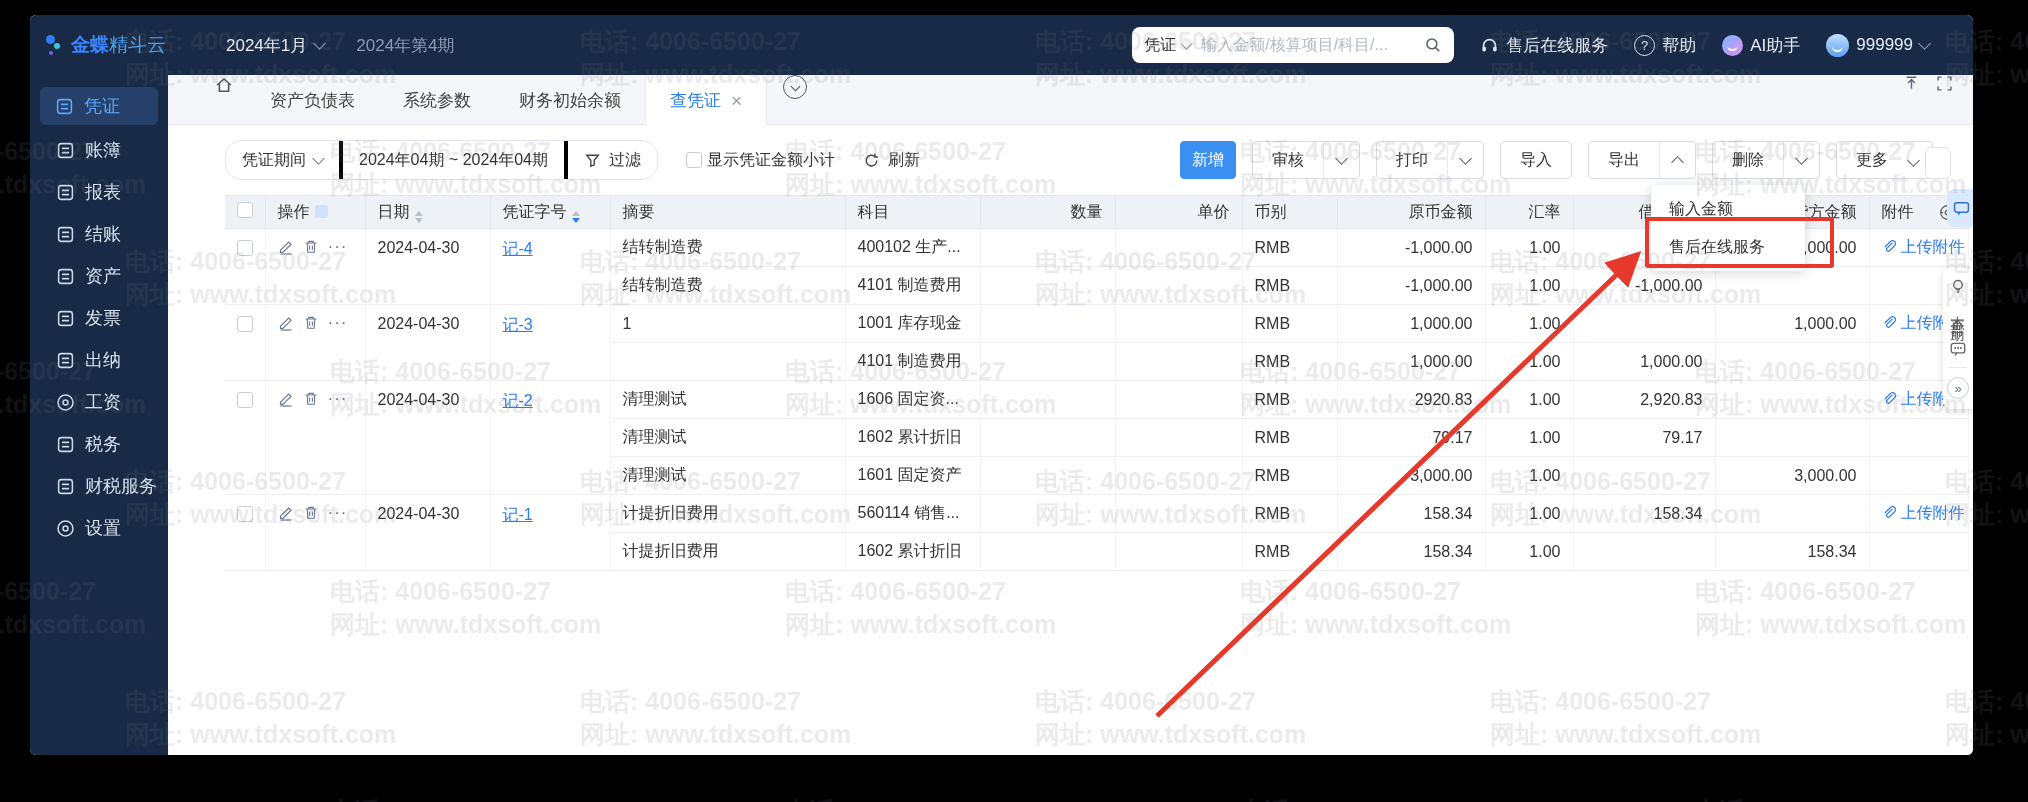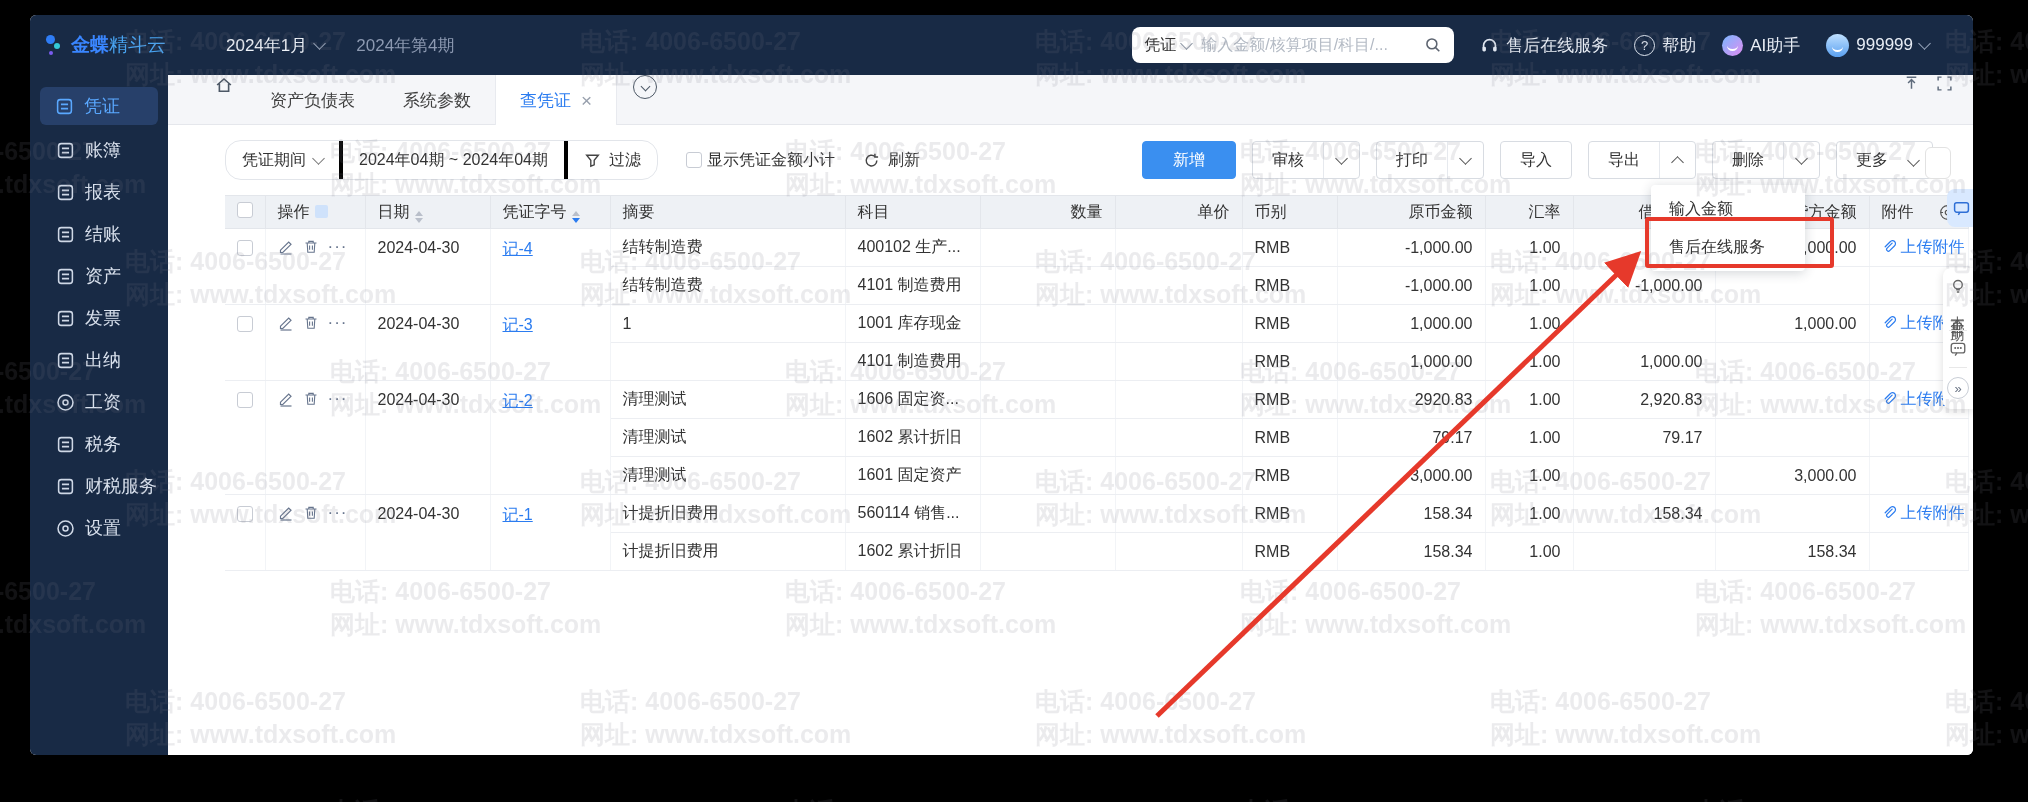--- a/index.html
+++ b/index.html
@@ -66,21 +66,21 @@
           font-size:16px;color:#333;background:#fff}
   .fg-item{padding:0 16px;display:flex;align-items:center;gap:8px;height:100%;box-sizing:border-box}
   .fg-item + .fg-item{border-left:4px solid #000000}
   .check-wrap{display:flex;align-items:center;gap:5px;margin-left:28px;font-size:16px;color:#333}
   .refresh-wrap{display:flex;align-items:center;gap:8px;margin-left:28px;font-size:16px;color:#333}
   .toolbar-spacer{flex:1}
   .tb-buttons{display:flex;gap:16px}
   .btn{height:38px;border:1px solid #d8dce2;border-radius:4px;background:#fff;display:flex;
        align-items:center;font-size:16px;color:#333;box-sizing:border-box;cursor:pointer}
   .btn .btn-main{padding:0 19px}
-  .btn.primary{background:#3a8ff0;border-color:#3a8ff0;color:#fff;padding:0 30px}
+  .btn.primary{background:#3a8ff0;border-color:#3a8ff0;color:#fff;padding:0 11px}
   .btn .btn-caret{border-left:1px solid #e6e9ee;height:100%;display:flex;align-items:center;
        padding:0 13px;color:#555}
   .btn .inline-caret{margin:0 0 0 2px;padding-right:14px;color:#555}
   .cb{width:16px;height:16px;border:1px solid #c8ccd4;border-radius:3px;background:#fff;
       display:inline-block;box-sizing:border-box;flex:0 0 16px}
   
   .menu{position:absolute;left:1483px;top:110px;width:154px;background:#fff;border-radius:4px;
         box-shadow:0 2px 12px rgba(31,45,61,.2);padding:5px 0;z-index:30}
   .menu-item{height:38px;display:flex;align-items:center;padding:0 18px;font-size:16px;color:#333;
         white-space:nowrap;cursor:pointer}
@@ -301,20 +301,23 @@
               <path d="M2.5 8 8 3.2 13.5 8M4.3 7v6h7.4V7" fill="none" stroke="#4d5866" stroke-width="1.3"></path>
             </svg>
         </span>
         <div style="display:flex">
             <div class="tab">
               <span>资产负债表</span>
             </div>
             <div class="tab">
               <span>系统参数</span>
             </div>
+            <div class="tab">
+              <span>财务初始余额</span>
+            </div>
             <div class="tab active">
               <span>查凭证</span>
               <span class="tab-close">×</span>
             </div>
           </div>
         <span class="tab-overflow">
             <i class="caret"></i>
           </span>
         <div class="tabbar-right">
           <span class="icon-btn">

